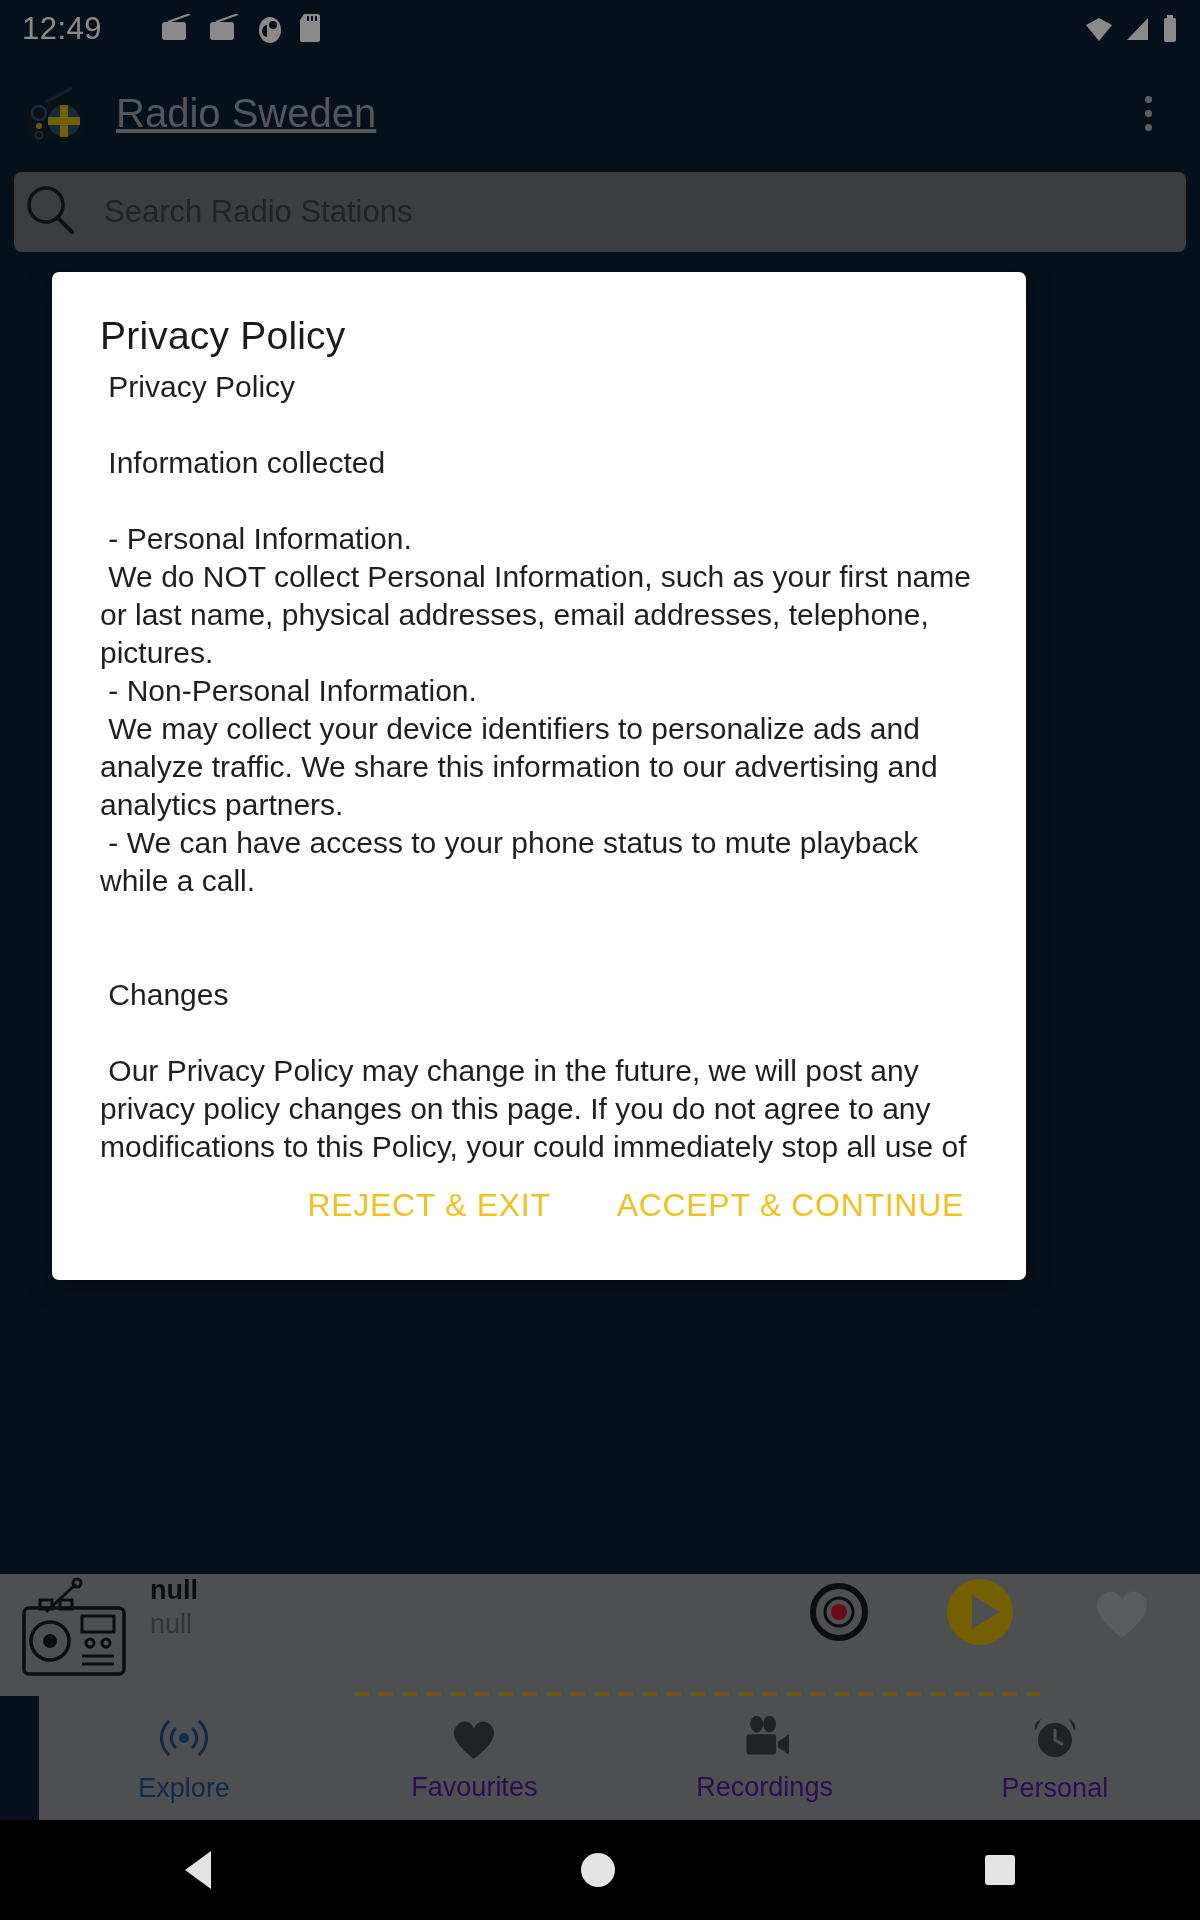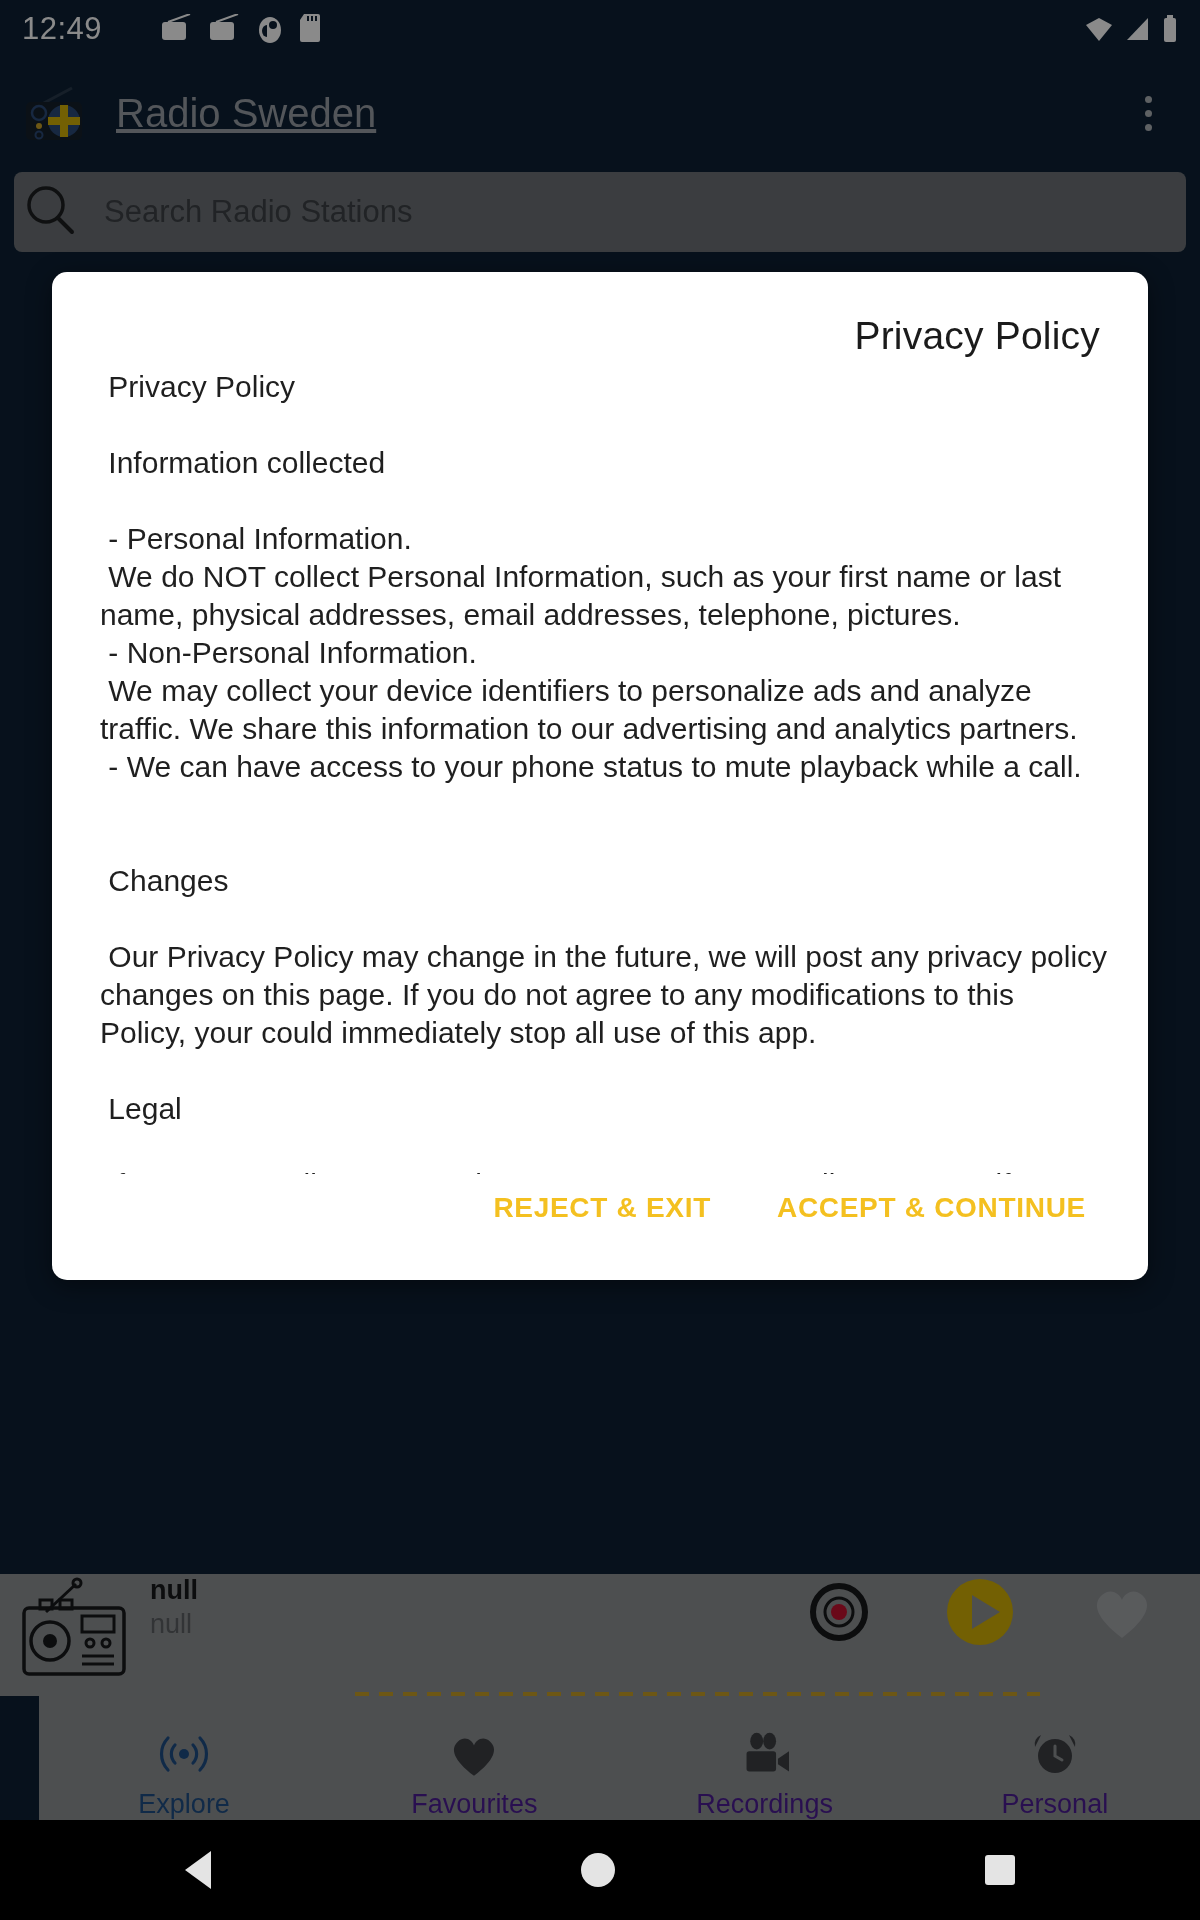--- a/index.html
+++ b/index.html
@@ -59,52 +59,52 @@
   .np-sub { font-size: 27px; color: #5d6064; line-height: 1.25; }
   .np-actions { margin-left: auto; display: flex; align-items: center; gap: 72px; padding-right: 26px; }
   .np-progress {
     position: absolute; left: 355px; right: 160px; bottom: 0px; height: 4px;
     background: repeating-linear-gradient(to right, #c9a227 0 14px, transparent 14px 24px);
   }
 
   
   .bottom-nav {
     position: absolute; left: 0; right: 0; bottom: 0; height: 124px;
-    background: #8f9295; display: flex; align-items: flex-end; margin-left: 39px;
+    background: #8f9295; display: flex; align-items: center; margin-left: 39px;
   }
   .nav-item { flex: 1; display: flex; flex-direction: column; align-items: center; gap: 6px; }
   .nav-label { font-size: 27px; color: #4c1d95; }
   .nav-item.active .nav-label { color: #1f4f86; }
 
   
   #scrim { position: absolute; inset: 0 0 100px 0; background: rgba(0,0,0,0.46); }
 
   
   #dialog {
-    position: absolute; left: 52px; top: 272px; width: 1096px; height: 1008px;
-    background: #fff; border-radius: 15px;
+    position: absolute; left: 52px; top: 272px; width: 974px; height: 1008px;
+    background: #fff; border-radius: 7px;
     box-shadow: 0 6px 26px rgba(0,0,0,.45);
-    display: flex; flex-direction: column; align-items: flex-end;
+    display: flex; flex-direction: column;
   }
   .dlg-title {
     font-size: 39px; color: #1b1b1b; font-weight: 400;
     padding: 42px 48px 10px 48px; letter-spacing: .2px;
   }
   .dlg-body {
     flex: 1; overflow: hidden;
     padding: 0 40px 0 48px;
     font-size: 30px; line-height: 38px; color: #1f1f1f;
     white-space: pre-wrap;
   }
   .dlg-actions {
     display: flex; justify-content: flex-end; align-items: center;
     gap: 0px; padding: 0 40px 38px 0;
   }
   .dlg-btn {
-    font-size: 28px; font-weight: bold; letter-spacing: .7px;
+    font-size: 32px; font-weight: normal; letter-spacing: .7px;
     color: #f4c020; background: transparent; border: none;
     padding: 18px 22px; cursor: pointer;
     font-family: "Liberation Sans", sans-serif;
   }
   .dlg-btn + .dlg-btn { margin-left: 22px; }
 
   
   .sys-nav {
     position: absolute; left: 0; right: 0; bottom: 0; height: 100px;
     background: #000; display: flex; align-items: center; justify-content: space-around;

